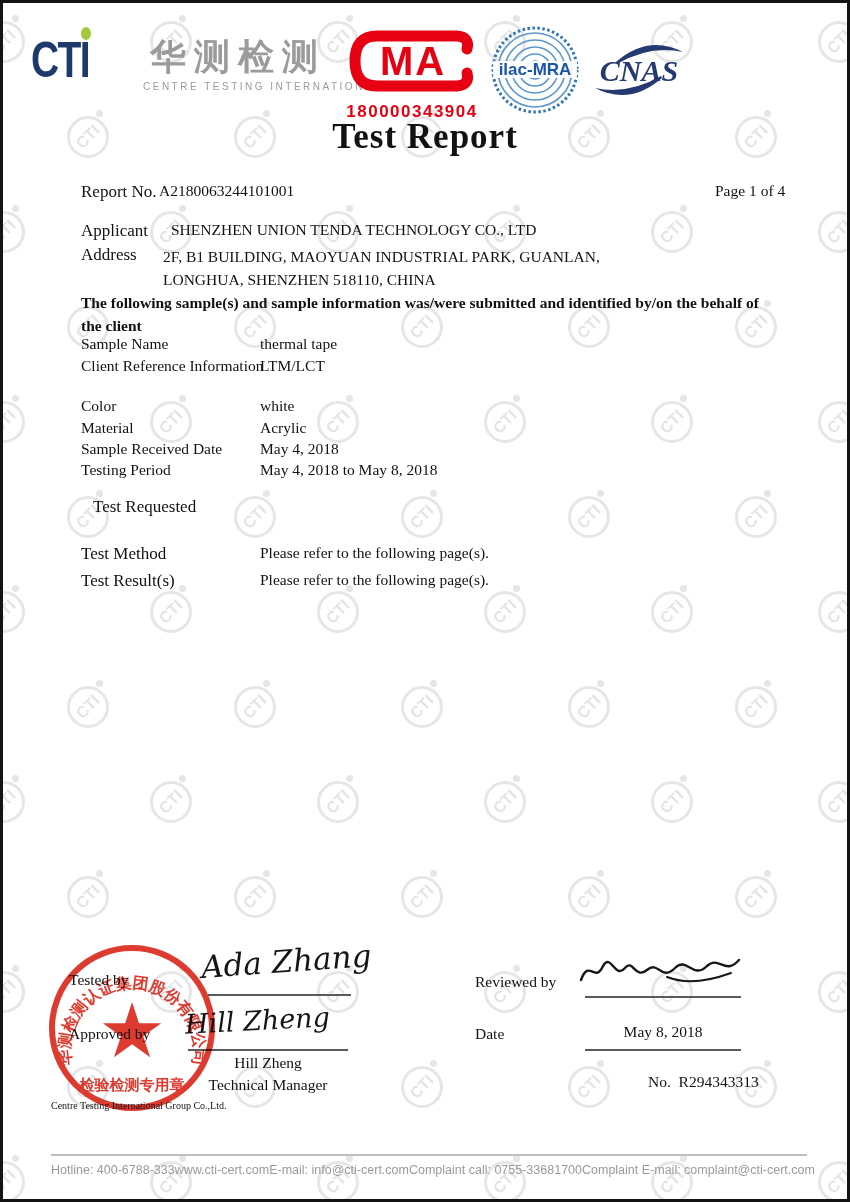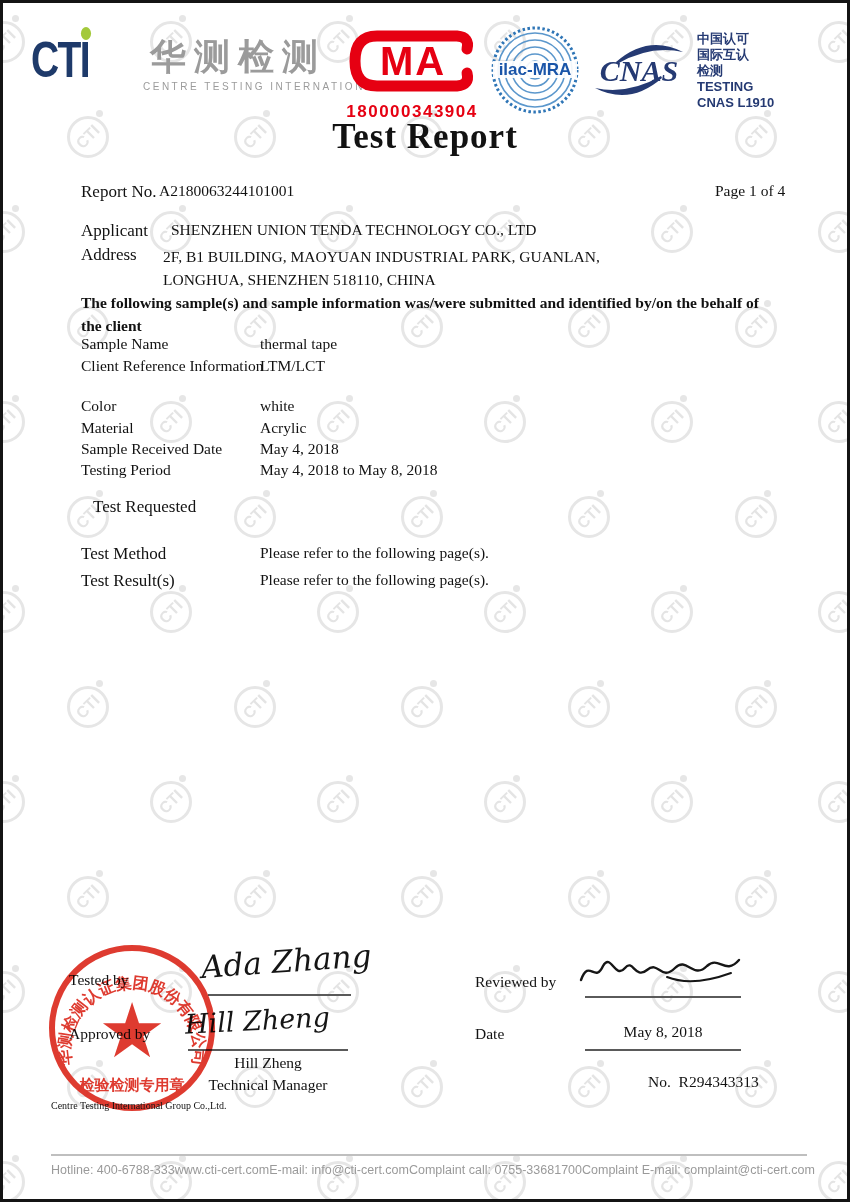--- a/index.html
+++ b/index.html
@@ -388,27 +388,20 @@
       <rect x="2" y="36" width="84" height="17" fill="#ffffff" opacity="0.92"></rect>
       <text x="44" y="50" text-anchor="middle" font-family="Liberation Sans, sans-serif" font-weight="bold" font-size="17" fill="#1a55a8">ilac-MRA</text>
     </svg>
 
     <svg class="abs" style="left:586px; top:34px;" width="100" height="66" viewBox="0 0 100 66">
       <path d="M27,25 Q59,-3 94,15 Q61,8 28,27 Z" fill="#253a73"></path>
       <path d="M73,41 Q41,69 6,51 Q39,58 72,39 Z" fill="#253a73"></path>
       <text x="50" y="44" text-anchor="middle" font-family="Liberation Serif, serif" font-style="italic" font-weight="bold" font-size="30" fill="#253a73">CNAS</text>
     </svg>
 
-    <div class="cnas-textblock">
-      <div>中国认可</div>
-      <div>国际互认</div>
-      <div>检测</div>
-      <div>TESTING</div>
-      <div>CNAS L1910</div>
-    </div>
 
     <div class="title">Test Report</div>
 
     <div class="abs lbl" style="left:78px;  top:179px;">Report No.</div>
     <div class="abs val" style="left:156px; top:179px;">A2180063244101001</div>
     <div class="abs val" style="left:712px; top:179px;">Page 1 of 4</div>
 
     <div class="abs lbl" style="left:78px;  top:218px;">Applicant</div>
     <div class="abs val" style="left:168px; top:218px;">SHENZHEN UNION TENDA TECHNOLOGY CO., LTD</div>
 

